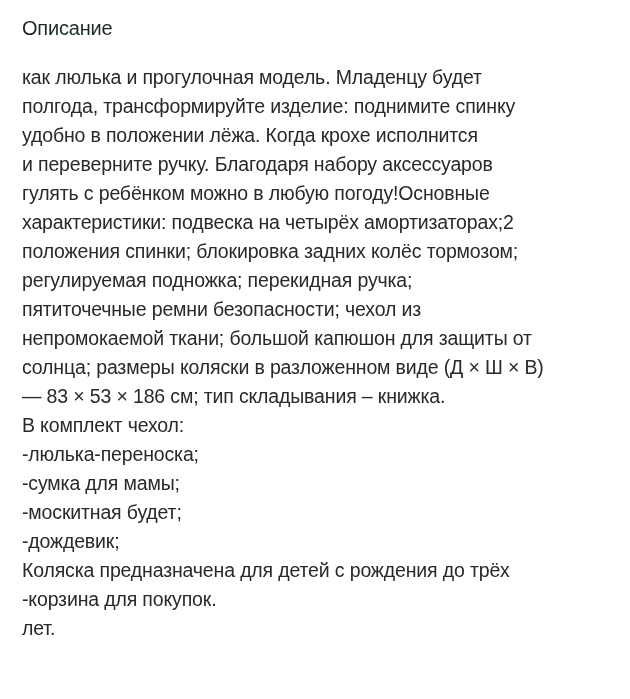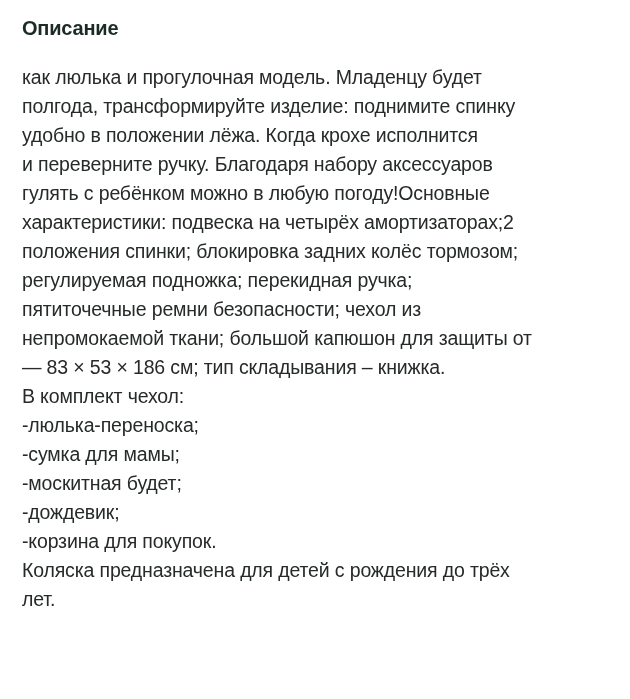--- a/index.html
+++ b/index.html
@@ -14,21 +14,21 @@
       position: relative;
     }
     .wrap {
       position: absolute;
       left: 22px;
       top: 14px;
       width: 600px;
     }
     .title {
       font-family: "Liberation Sans", "DejaVu Sans", sans-serif;
-      font-weight: 700;
+      font-weight: 400;
       font-size: 20px;
       color: #1b2b28;
       line-height: 28px;
       margin: 0 0 21px 0;
       letter-spacing: -0.2px;
     }
     .desc {
       font-family: "Liberation Sans", "DejaVu Sans", sans-serif;
       font-size: 19.5px;
       color: #262a29;
@@ -49,23 +49,24 @@
     <span class="line">как люлька и прогулочная модель. Младенцу будет</span>
     <span class="line">полгода, трансформируйте изделие: поднимите спинку</span>
     <span class="line">удобно в положении лёжа. Когда крохе исполнится</span>
     <span class="line">и переверните ручку. Благодаря набору аксессуаров</span>
     <span class="line">гулять с ребёнком можно в любую погоду!Основные</span>
     <span class="line">характеристики: подвеска на четырёх амортизаторах;2</span>
     <span class="line">положения спинки; блокировка задних колёс тормозом;</span>
     <span class="line">регулируемая подножка; перекидная ручка;</span>
     <span class="line">пятиточечные ремни безопасности; чехол из</span>
     <span class="line">непромокаемой ткани; большой капюшон для защиты от</span>
+    <span class="line">солнца; размеры коляски в разложенном виде (Д × Ш × В)</span>
     <span class="line">— 83 × 53 × 186 см; тип складывания – книжка.</span>
     <span class="line">В комплект чехол:</span>
     <span class="line">-люлька-переноска;</span>
     <span class="line">-сумка для мамы;</span>
     <span class="line">-москитная будет;</span>
     <span class="line">-дождевик;</span>
+    <span class="line">Коляска предназначена для детей с рождения до трёх</span>
     <span class="line">-корзина для покупок.</span>
-    <span class="line">Коляска предназначена для детей с рождения до трёх</span>
     <span class="line">лет.</span>
   </div>
 </div>
 
 </body></html>

